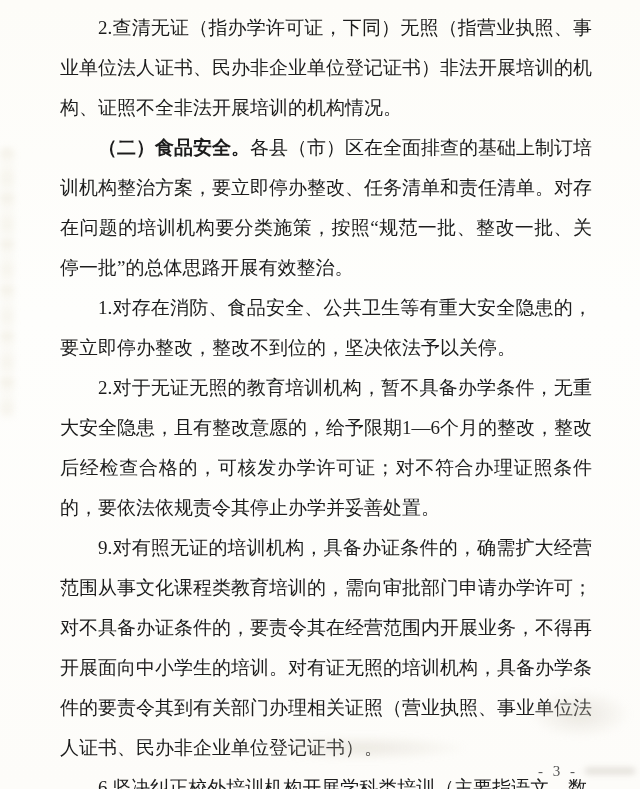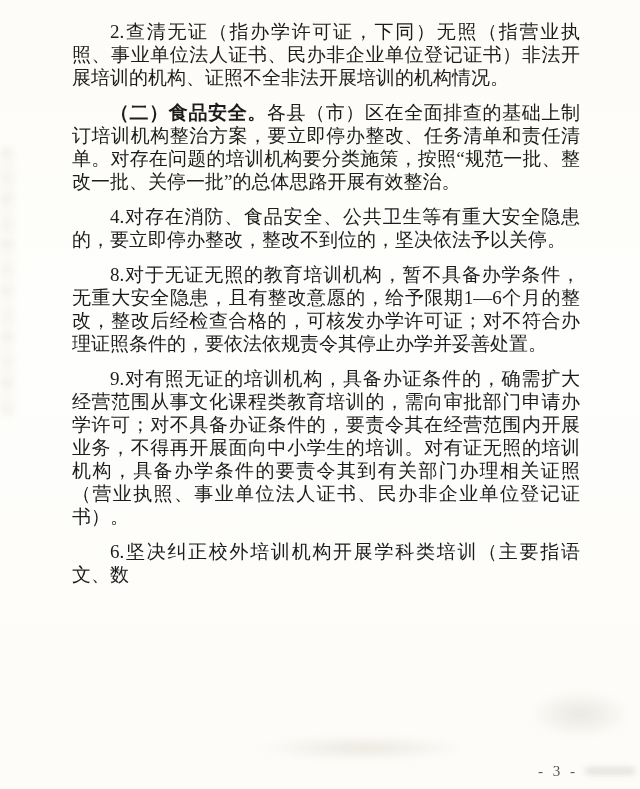--- a/index.html
+++ b/index.html
@@ -16,24 +16,24 @@
     font-family: "Liberation Serif", "DejaVu Serif", serif;
   }
   .content {
     position: absolute;
     left: 60px;
     top: 8px;
     width: 532px;
     color: #1c1c1c;
   }
   p.doc-para {
-    margin: 12px;
+    margin: 0;
     padding: 0;
     font-size: 19px;
-    line-height: 23px;
+    line-height: 40px;
     text-align: justify;
     text-justify: inter-ideograph;
     text-indent: 2em;
     word-break: break-all;
   }
   .para-lead {
     font-weight: bold;
   }
   .page-number {
     position: absolute;
@@ -78,22 +78,22 @@
 </head>
 <body>
 
 <div class="page">
 
   <div class="smudge smudge-left-top"></div>
 
   <div class="content">
     <p class="doc-para"><span class="para-lead"></span><span>2.查清无证（指办学许可证，下同）无照（指营业执照、事业单位法人证书、民办非企业单位登记证书）非法开展培训的机构、证照不全非法开展培训的机构情况。</span></p>
     <p class="doc-para"><span class="para-lead">（二）食品安全。</span><span>各县（市）区在全面排查的基础上制订培训机构整治方案，要立即停办整改、任务清单和责任清单。对存在问题的培训机构要分类施策，按照“规范一批、整改一批、关停一批”的总体思路开展有效整治。</span></p>
-    <p class="doc-para"><span class="para-lead"></span><span>4.对存在消防、食品安全、公共卫生等有重大安全隐患的，要立即停办整改，整改不到位的，坚决依法予以关停。</span></p>
-    <p class="doc-para"><span class="para-lead"></span><span>8.对于无证无照的教育培训机构，暂不具备办学条件，无重大安全隐患，且有整改意愿的，给予限期1—6个月的整改，整改后经检查合格的，可核发办学许可证；对不符合办理证照条件的，要依法依规责令其停止办学并妥善处置。</span></p>
+    <p class="doc-para"><span class="para-lead"></span><span>1.对存在消防、食品安全、公共卫生等有重大安全隐患的，要立即停办整改，整改不到位的，坚决依法予以关停。</span></p>
+    <p class="doc-para"><span class="para-lead"></span><span>2.对于无证无照的教育培训机构，暂不具备办学条件，无重大安全隐患，且有整改意愿的，给予限期1—6个月的整改，整改后经检查合格的，可核发办学许可证；对不符合办理证照条件的，要依法依规责令其停止办学并妥善处置。</span></p>
     <p class="doc-para"><span class="para-lead"></span><span>9.对有照无证的培训机构，具备办证条件的，确需扩大经营范围从事文化课程类教育培训的，需向审批部门申请办学许可；对不具备办证条件的，要责令其在经营范围内开展业务，不得再开展面向中小学生的培训。对有证无照的培训机构，具备办学条件的要责令其到有关部门办理相关证照（营业执照、事业单位法人证书、民办非企业单位登记证书）。</span></p>
     <p class="doc-para"><span class="para-lead"></span><span>6.坚决纠正校外培训机构开展学科类培训（主要指语文、数</span></p>
   </div>
 
   <div class="smudge smudge-bottom-center"></div>
   <div class="smudge smudge-bottom-right"></div>
   <div class="smudge smudge-footer-line"></div>
 
   <div class="page-number">- 3 -</div>
 

